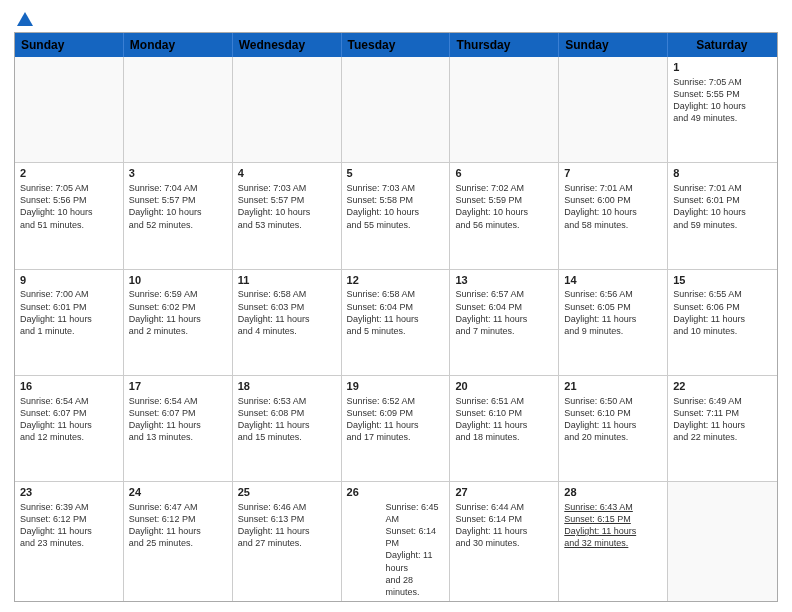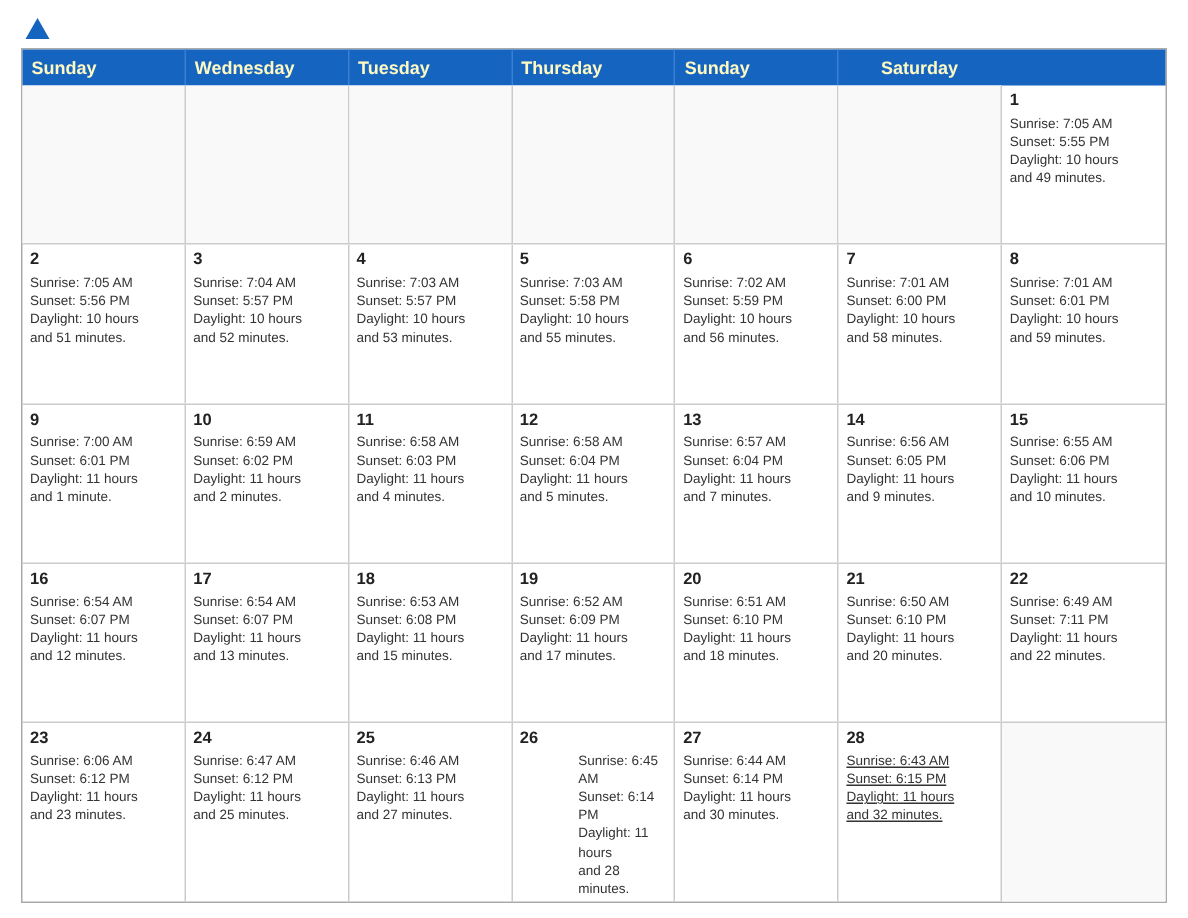--- a/index.html
+++ b/index.html
@@ -48,21 +48,21 @@
       display: flex;
       flex-direction: column;
       border: 1px solid #aaa;
     }
     .cal-header {
       display: grid;
       grid-template-columns: repeat(7, 1fr);
       background: #1565c0;
     }
     .cal-header-cell {
-      color: #fef9c3;
+      color: #000000;
       font-size: 12px;
       font-weight: bold;
       padding: 5px 6px;
       border-right: 1px solid #3a7fd4;
       text-align: left;
     }
     .cal-header-cell:last-child { border-right: none; margin-left: 22px; }
     .cal-body {
       flex: 1;
       display: flex;
@@ -114,20 +114,21 @@
     </div>
     <div class="title-block">
       <div class="month-title"></div>
       <div class="location"></div>
     </div>
   </div>
 
   <div class="calendar">
     <div class="cal-header">
     <div class="cal-header-cell">Sunday</div>
+        <div class="cal-header-cell">Monday</div>
         <div class="cal-header-cell">Wednesday</div>
         <div class="cal-header-cell">Tuesday</div>
         <div class="cal-header-cell">Thursday</div>
         <div class="cal-header-cell">Sunday</div>
         <div class="cal-header-cell">Saturday</div>
       </div>
     <div class="cal-body">
     <div class="cal-row">
           <div class="cal-cell empty"></div>
           <div class="cal-cell empty"></div>
@@ -292,21 +293,21 @@
             <span class="day-num">22</span>
             <div class="cell-text" style="white-space: pre-line;">Sunrise: 6:49 AM
 Sunset: 7:11 PM
 Daylight: 11 hours
 and 22 minutes.</div>
           </div>
         </div>
         <div class="cal-row">
           <div class="cal-cell">
             <span class="day-num">23</span>
-            <div class="cell-text" style="white-space: pre-line;">Sunrise: 6:06 AM
+            <div class="cell-text" style="white-space: pre-line;">Sunrise: 6:39 AM
 Sunset: 6:12 PM
 Daylight: 11 hours
 and 23 minutes.</div>
           </div>
           <div class="cal-cell">
             <span class="day-num">24</span>
             <div class="cell-text" style="white-space: pre-line;">Sunrise: 6:47 AM
 Sunset: 6:12 PM
 Daylight: 11 hours
 and 25 minutes.</div>

